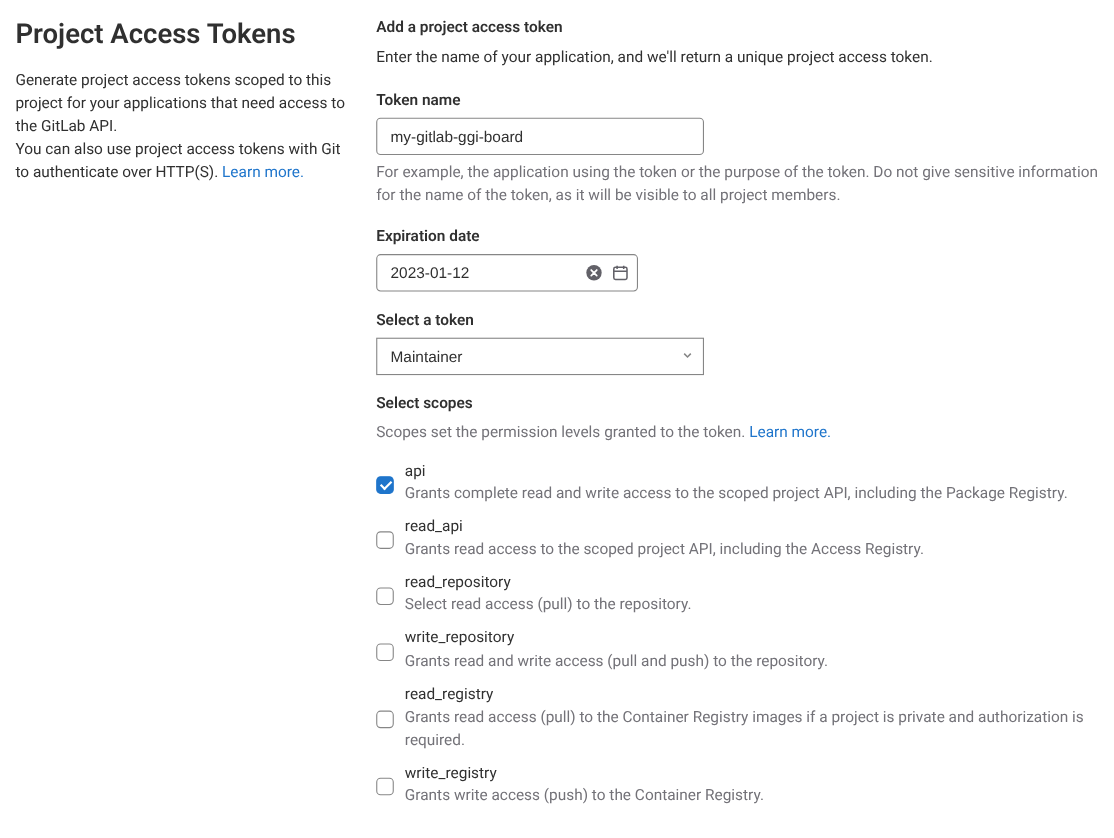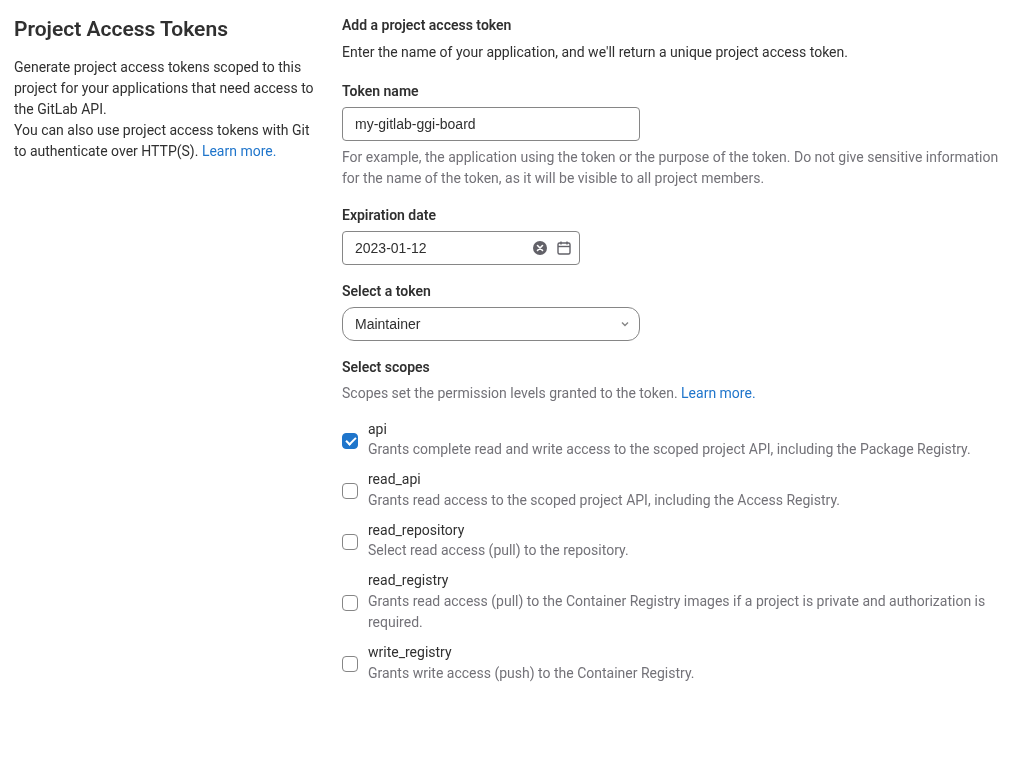--- a/index.html
+++ b/index.html
@@ -13,21 +13,21 @@
   .page {
     display: flex;
     padding: 16px 14px 0 14px;
     gap: 28px;
   }
   .left {
     width: 300px;
     flex-shrink: 0;
   }
   .left h1 {
-    font-size: 21px;
+    font-size: 25px;
     font-weight: 600;
     color: #303030;
     margin-bottom: 14px;
     line-height: 1.3;
   }
   .left p {
     font-size: 14px;
     color: #303030;
     line-height: 1.5;
   }
@@ -104,21 +104,21 @@
     position: relative;
     width: 298px;
   }
   .select-wrap select {
     width: 100%;
     height: 34px;
     padding: 6px 30px 6px 12px;
     font-size: 14px;
     color: #303030;
     border: 1px solid #868686;
-    border-radius: 12px;
+    border-radius: 0;
     background: #fff;
     appearance: none;
     -webkit-appearance: none;
   }
   .select-arrow {
     position: absolute;
     right: 10px;
     top: 50%;
     transform: translateY(-50%);
     pointer-events: none;
@@ -259,20 +259,27 @@
           <div class="scope-row">
             <input type="checkbox" style="">
             <div class="scope-body">
               <div class="scope-name">read_repository</div>
               <div class="scope-desc">Select read access (pull) to the repository.</div>
             </div>
           </div>
           <div class="scope-row">
             <input type="checkbox" style="">
             <div class="scope-body">
+              <div class="scope-name">write_repository</div>
+              <div class="scope-desc">Grants read and write access (pull and push) to the repository.</div>
+            </div>
+          </div>
+          <div class="scope-row">
+            <input type="checkbox" style="">
+            <div class="scope-body">
               <div class="scope-name">read_registry</div>
               <div class="scope-desc">Grants read access (pull) to the Container Registry images if a project is private and authorization is required.</div>
             </div>
           </div>
           <div class="scope-row">
             <input type="checkbox" style="">
             <div class="scope-body">
               <div class="scope-name">write_registry</div>
               <div class="scope-desc">Grants write access (push) to the Container Registry.</div>
             </div>

